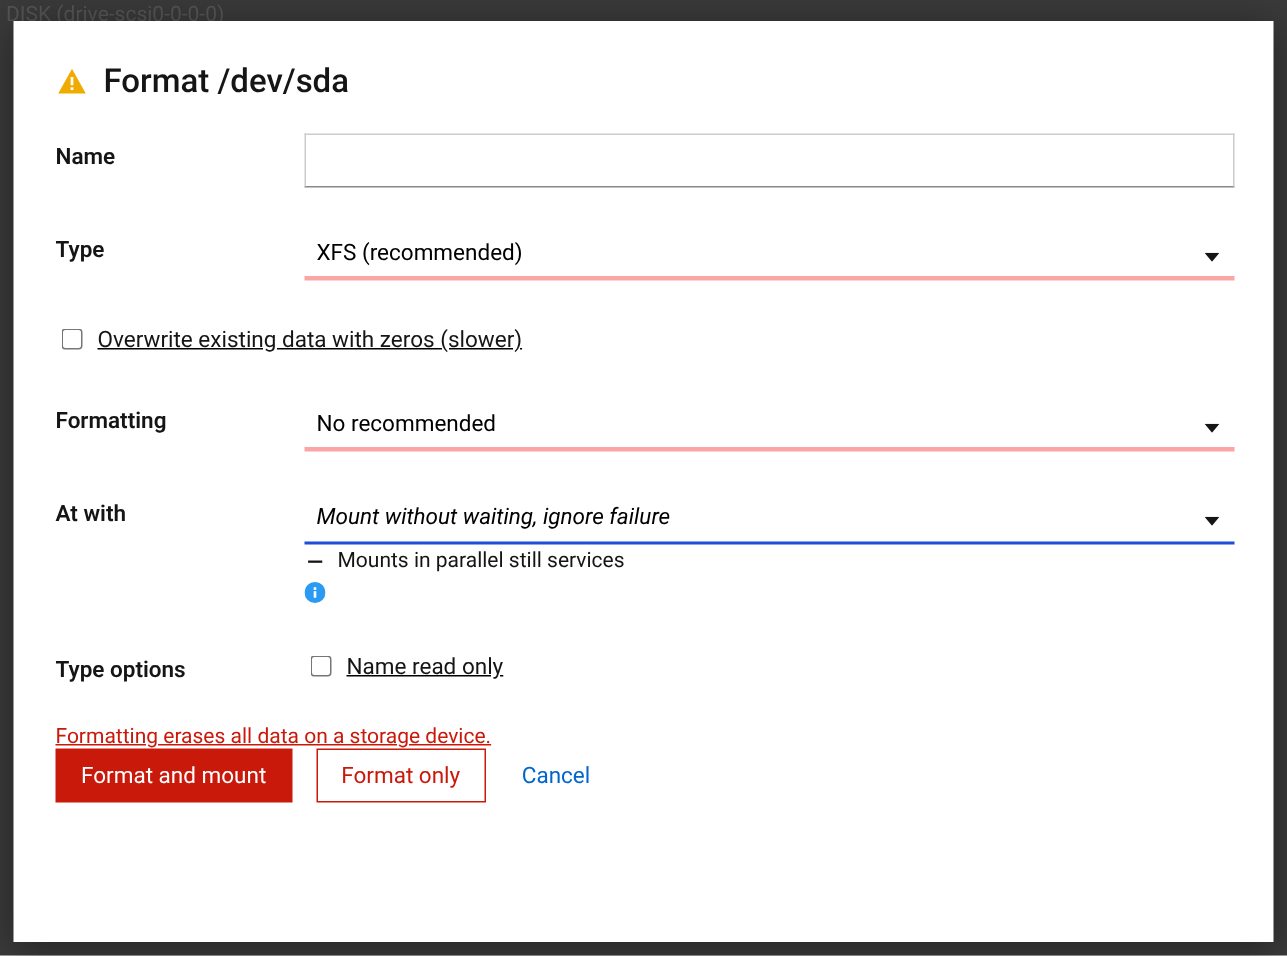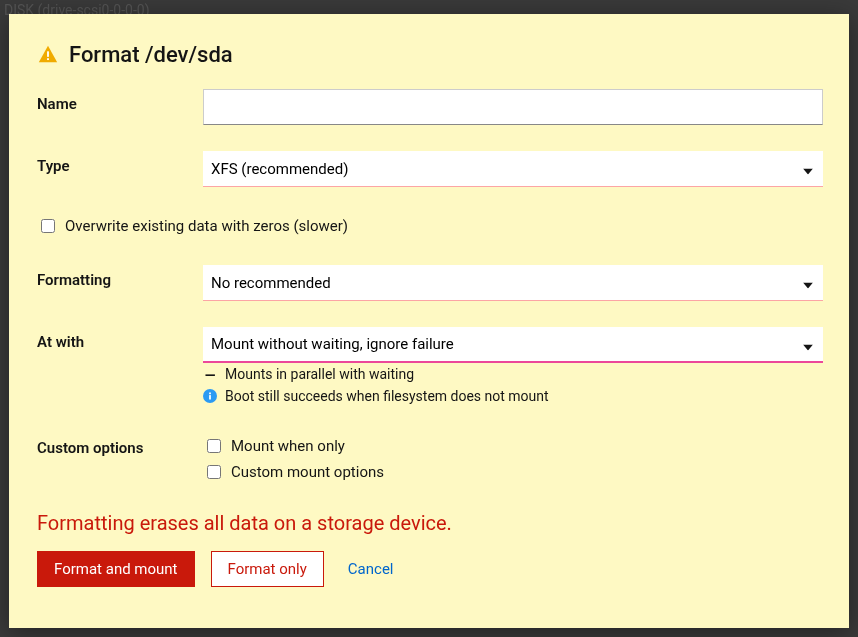--- a/index.html
+++ b/index.html
@@ -18,21 +18,21 @@
       color: #555;
       font-size: 14px;
       padding: 0 4px;
     }
     .modal {
       position: absolute;
       top: 14px;
       left: 9px;
       right: 9px;
       bottom: 9px;
-      background: #fef9c3;
+      background: #ffffff;
       box-shadow: 0 4px 24px rgba(0,0,0,0.4);
       padding: 28px 26px 22px 28px;
       overflow: hidden;
     }
     .modal-header {
       display: flex;
       align-items: center;
       gap: 10px;
       margin-bottom: 22px;
     }
@@ -71,43 +71,45 @@
       background: #fff;
     }
     .select-wrap {
       position: relative;
       width: 100%;
     }
     .select-display {
       width: 100%;
       height: 36px;
       border: none;
-      border-bottom: 1px solid #fca5a5;
+      border-bottom: 3px solid #fca5a5;
       padding: 0 30px 0 8px;
       font-size: 15px;
       display: flex;
       align-items: center;
       background: #fff;
       cursor: pointer;
     }
     .select-display.focused {
-      border-bottom: 2px solid #ec4899;
+      border-bottom: 2px solid #1d4ed8;
+      font-style: italic;
     }
     .chevron {
       position: absolute;
       right: 10px;
       top: 50%;
       transform: translateY(-50%);
       pointer-events: none;
     }
     .checkbox-row {
       display: flex;
       align-items: center;
       gap: 10px;
       padding: 4px 4px;
+      text-decoration: underline;
     }
     .checkbox-row input[type="checkbox"] {
       width: 14px;
       height: 14px;
       cursor: pointer;
     }
     .checkbox-row label {
       font-size: 15px;
       color: #151515;
       cursor: pointer;
@@ -125,23 +127,23 @@
       height: 14px;
       flex-shrink: 0;
     }
     .minus-icon {
       font-weight: bold;
       width: 14px;
       text-align: center;
     }
     .warning-text {
       color: #c9190b;
-      font-size: 20px;
+      font-size: 14px;
       margin-top: 8px;
-      margin-bottom: 16px;
+      text-decoration: underline;
     }
     .button-row {
       display: flex;
       align-items: center;
       gap: 16px;
     }
     .btn {
       font-size: 15px;
       padding: 8px 16px;
       border: 1px solid transparent;
@@ -239,45 +241,40 @@
           <span>Mount without waiting, ignore failure</span>
         </div>
         <span class="chevron">
           <svg width="10" height="6" viewBox="0 0 10 6">
               <path d="M0 0 L5 6 L10 0 Z" fill="#151515"></path>
             </svg>
         </span>
       </div>
       <div class="hint-row">
         <span class="hint-icon minus-icon">—</span>
-        <span>Mounts in parallel with waiting</span>
+        <span>Mounts in parallel still services</span>
       </div>
       <div class="hint-row">
         <span class="hint-icon">
           <svg viewBox="0 0 16 16" width="14" height="14">
             <circle cx="8" cy="8" r="8" fill="#2b9af3"></circle>
             <rect x="7" y="7" width="2" height="5" fill="#fff"></rect>
             <rect x="7" y="4" width="2" height="2" fill="#fff"></rect>
           </svg>
         </span>
-        <span>Boot still succeeds when filesystem does not mount</span>
-      </div>
-    </div>
-  </div>
-
-  <div class="form-row">
-    <div class="form-label">Custom options</div>
+      </div>
+    </div>
+  </div>
+
+  <div class="form-row">
+    <div class="form-label">Type options</div>
     <div class="form-control-wrap">
       <div class="checkbox-row">
         <input type="checkbox" id="cb-readonly" style="">
-        <label for="cb-readonly">Mount when only</label>
-      </div>
-      <div class="checkbox-row">
-        <input type="checkbox" id="cb-custom" style="">
-        <label for="cb-custom">Custom mount options</label>
+        <label for="cb-readonly">Name read only</label>
       </div>
     </div>
   </div>
 
   <div class="warning-text">Formatting erases all data on a storage device.</div>
 
   <div class="button-row">
     <button class="btn btn-danger">Format and mount</button>
     <button class="btn btn-outline-danger">Format only</button>
     <button class="btn btn-link">Cancel</button>

